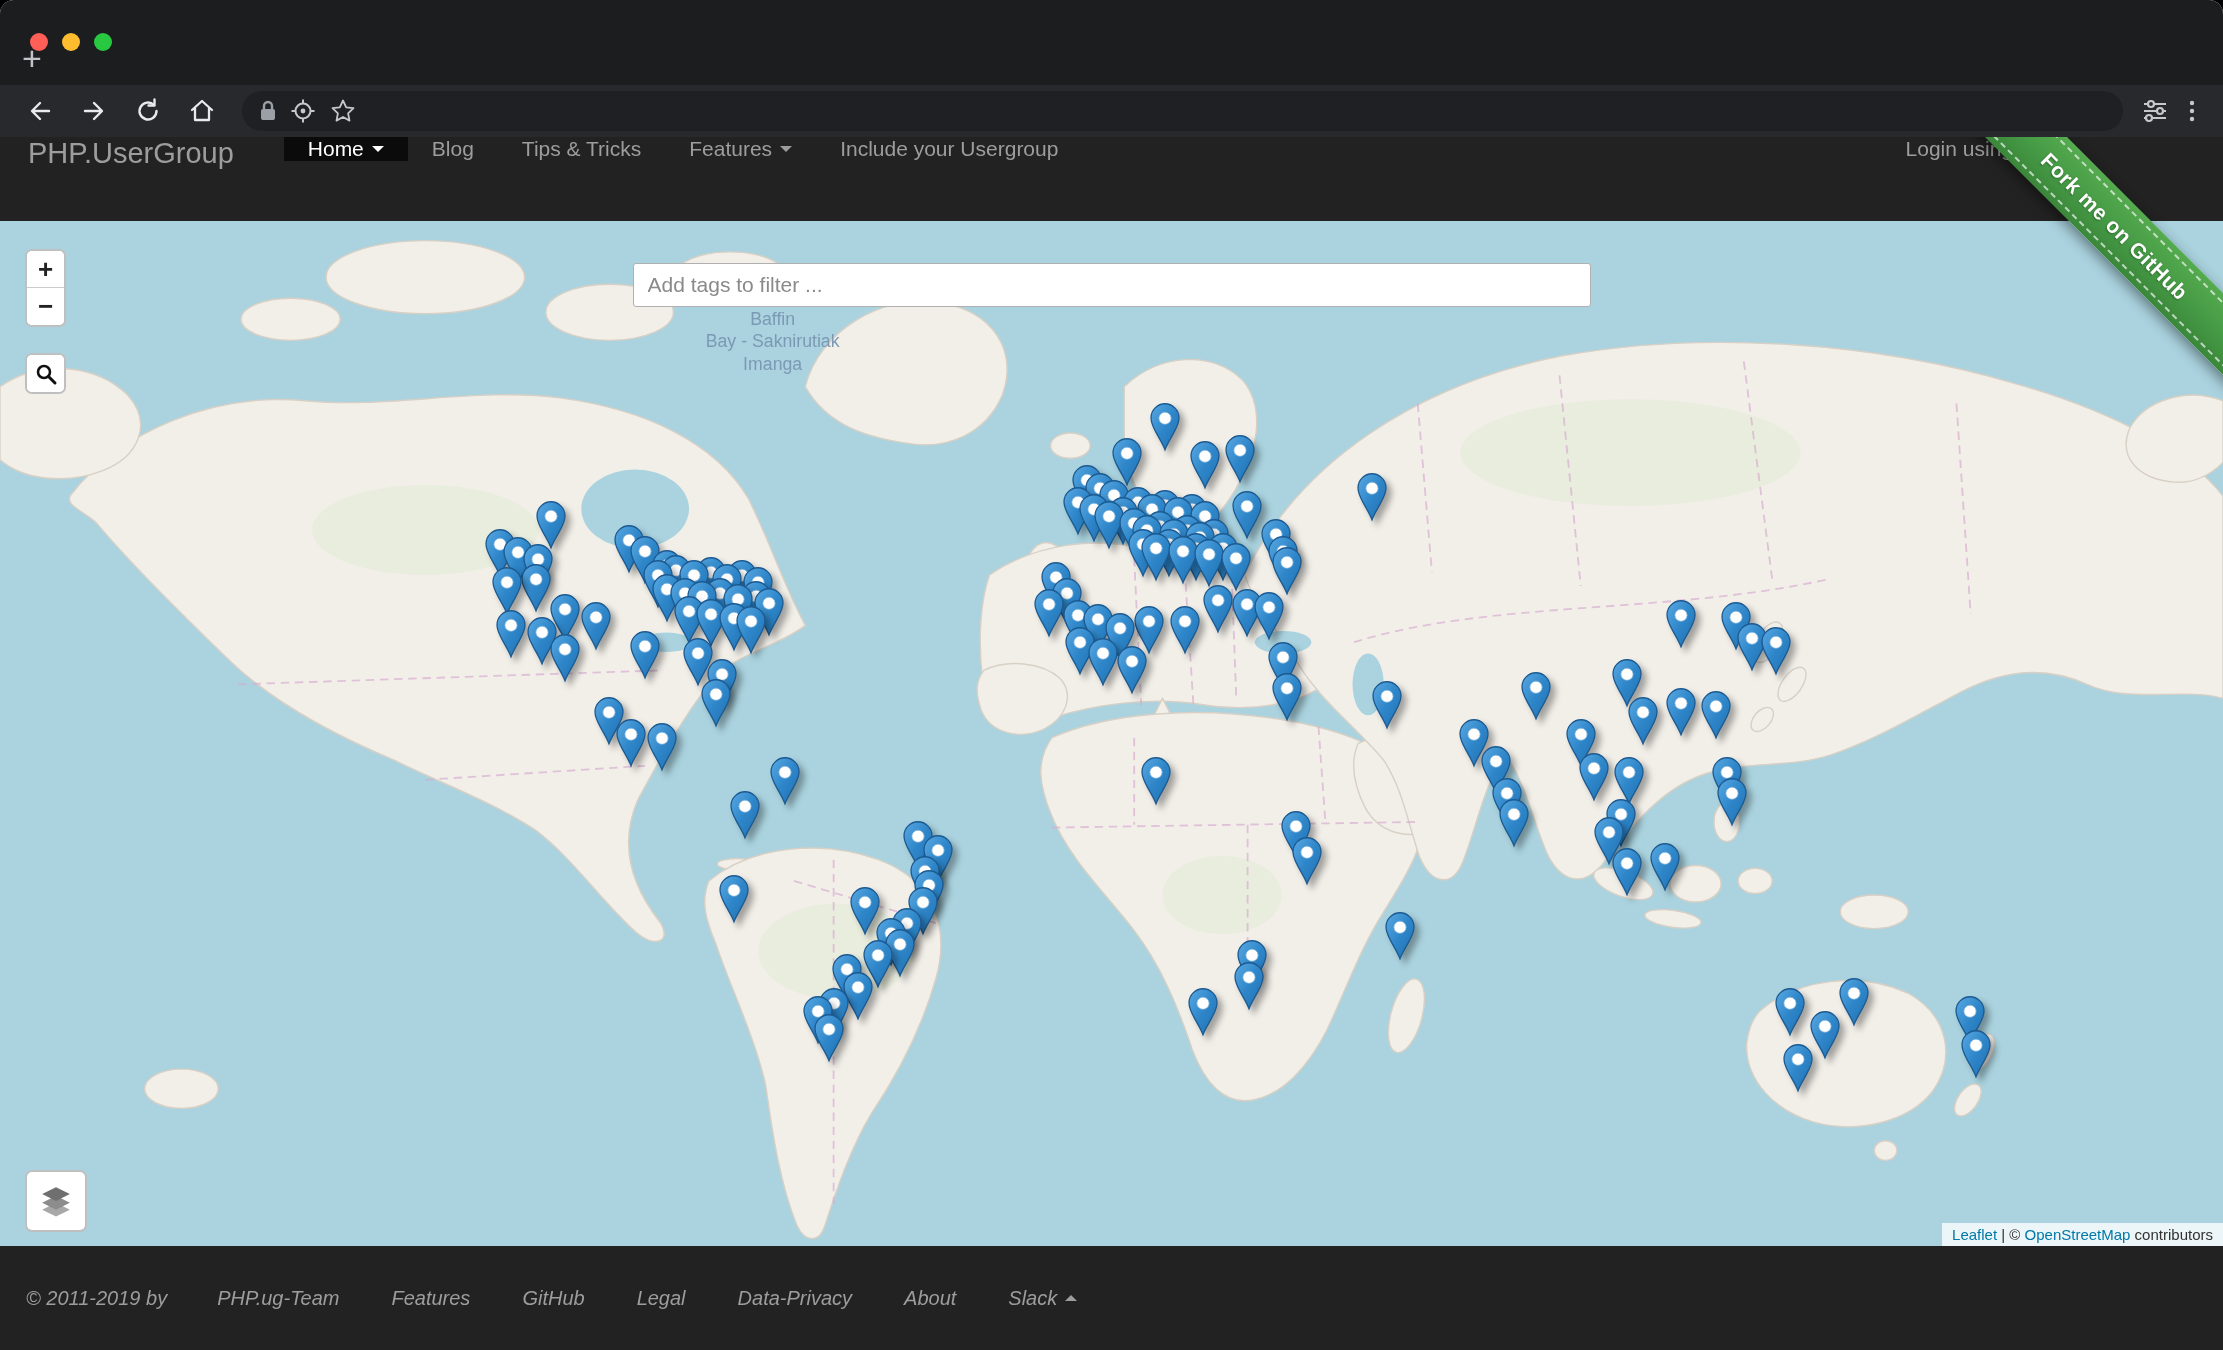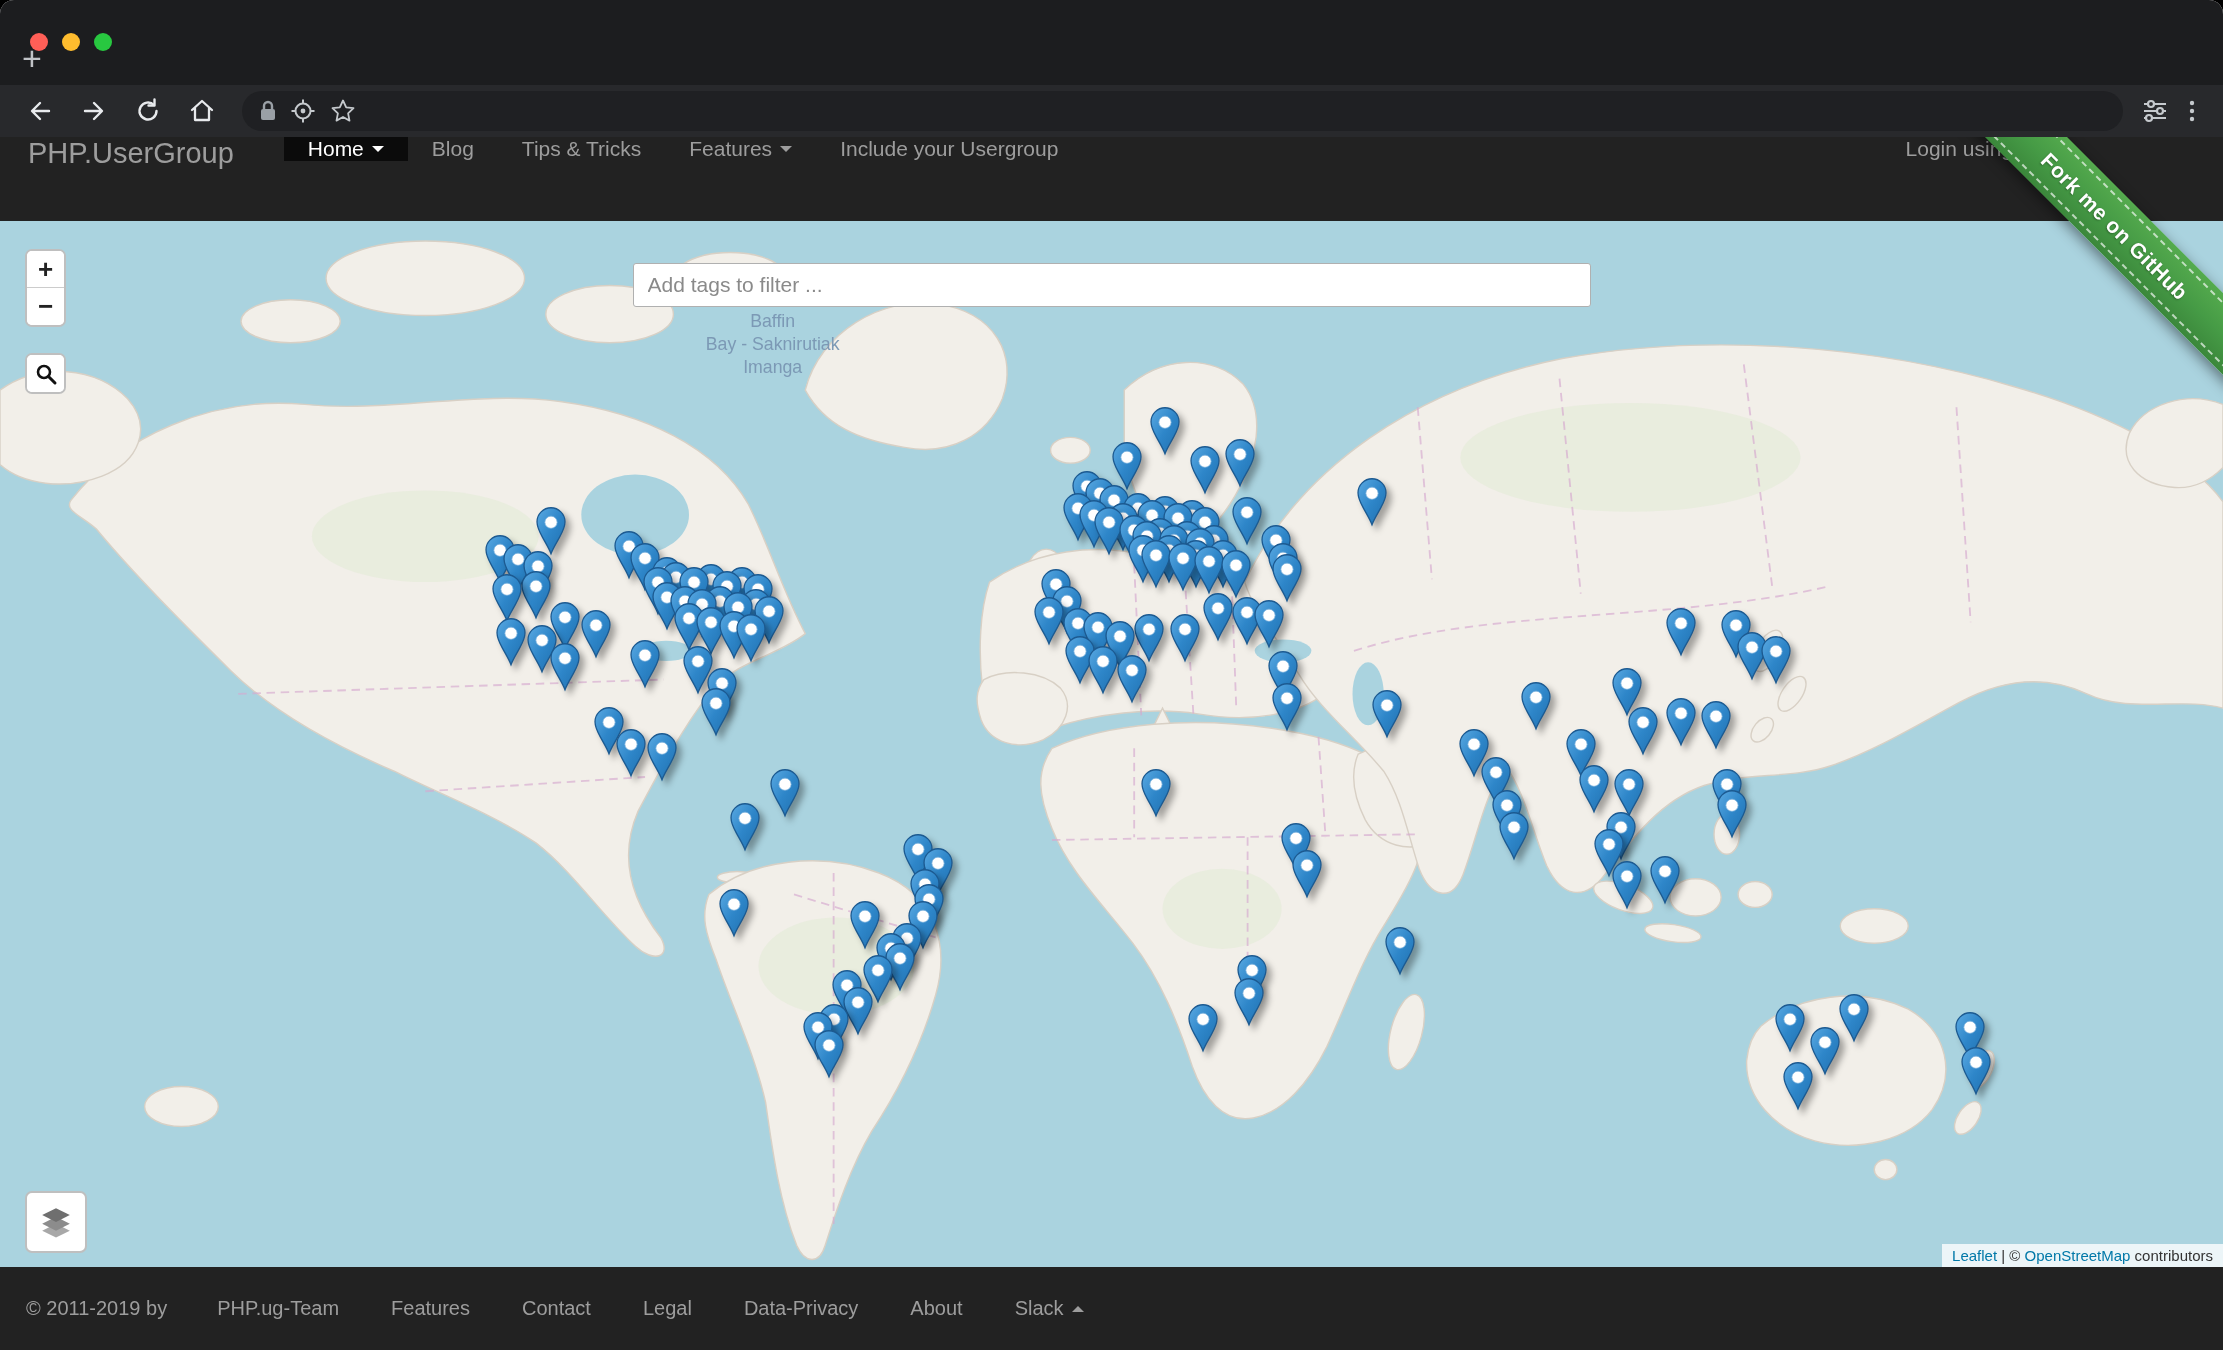--- a/index.html
+++ b/index.html
@@ -63,21 +63,21 @@
   .ctl-btn{display:flex;align-items:center;justify-content:center;width:37px;height:37px;background:#fff;color:#222;font-size:26px;font-weight:bold;cursor:pointer;font-family:"Liberation Sans",sans-serif;}
   .zoom-ctl .ctl-btn:first-child{border-bottom:1px solid #ccc;}
   .search-ctl{left:25px;top:132px;width:41px;}
   .layers-ctl{left:25px;bottom:14px;width:62px;height:62px;display:flex;align-items:center;justify-content:center;cursor:pointer;}
 
   .attribution{position:absolute;right:0;bottom:0;background:rgba(255,255,255,.78);padding:3px 10px;font-size:15px;color:#333;z-index:1000;}
   .attribution span{white-space:pre;}
   .attribution a{color:#0078A8;text-decoration:none;cursor:pointer;}
 
   
-  .site-footer{height:83px;background:var(--footer-bg);display:flex;align-items:center;padding-left:26px;flex:none;}
+  .site-footer{height:104px;background:var(--footer-bg);display:flex;align-items:center;padding-left:26px;flex:none;font-style:italic;}
   .site-footer .copy{color:var(--nav-text);font-size:20px;padding:0 24px 0 0;}
   .site-footer a{color:var(--nav-text);font-size:20px;text-decoration:none;padding:0 26px;cursor:pointer;display:flex;align-items:center;gap:8px;white-space:nowrap;}
 </style>
 </head>
 <body>
 
 <svg width="0" height="0" style="position:absolute" aria-hidden="true">
   <defs>
     <linearGradient id="pin-grad" x1="0" y1="0" x2="1" y2="1">
       <stop offset="0" stop-color="#5aa9e2"></stop>
@@ -1188,21 +1188,21 @@
 
       <div class="attribution">
         <a>Leaflet</a><span> | © </span><a>OpenStreetMap</a><span> contributors</span>
       </div>
     </div>
 
     <footer class="site-footer">
       <span class="copy">© 2011-2019 by</span>
       <a>PHP.ug-Team</a>
       <a>Features</a>
-      <a>Contact</a>
+      <a>GitHub</a>
       <a>Legal</a>
       <a>Data-Privacy</a>
       <a>About</a>
       <a>
           <span>Slack</span>
           <span class="caret up"></span>
         </a>
     </footer>
 
   </div>

